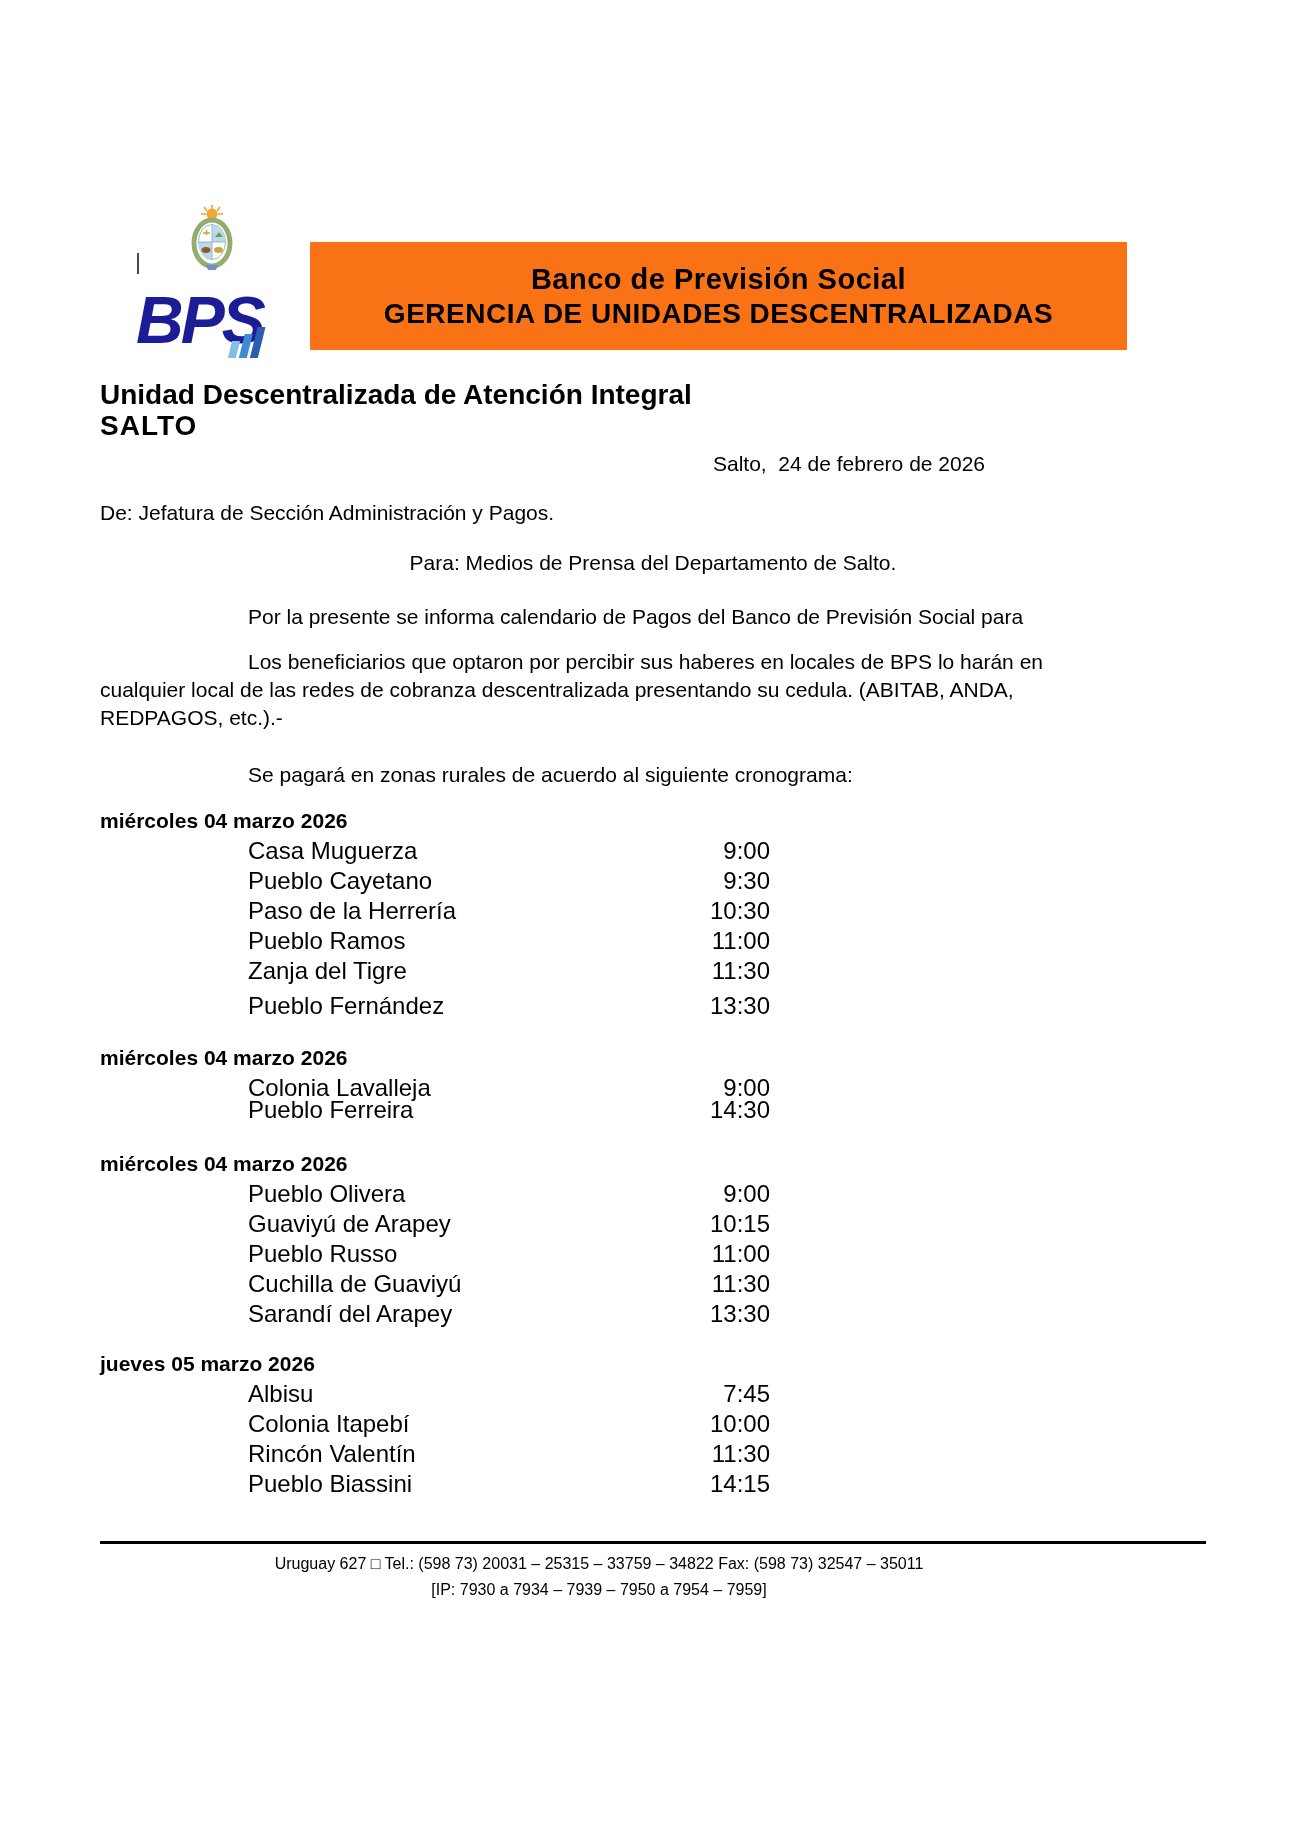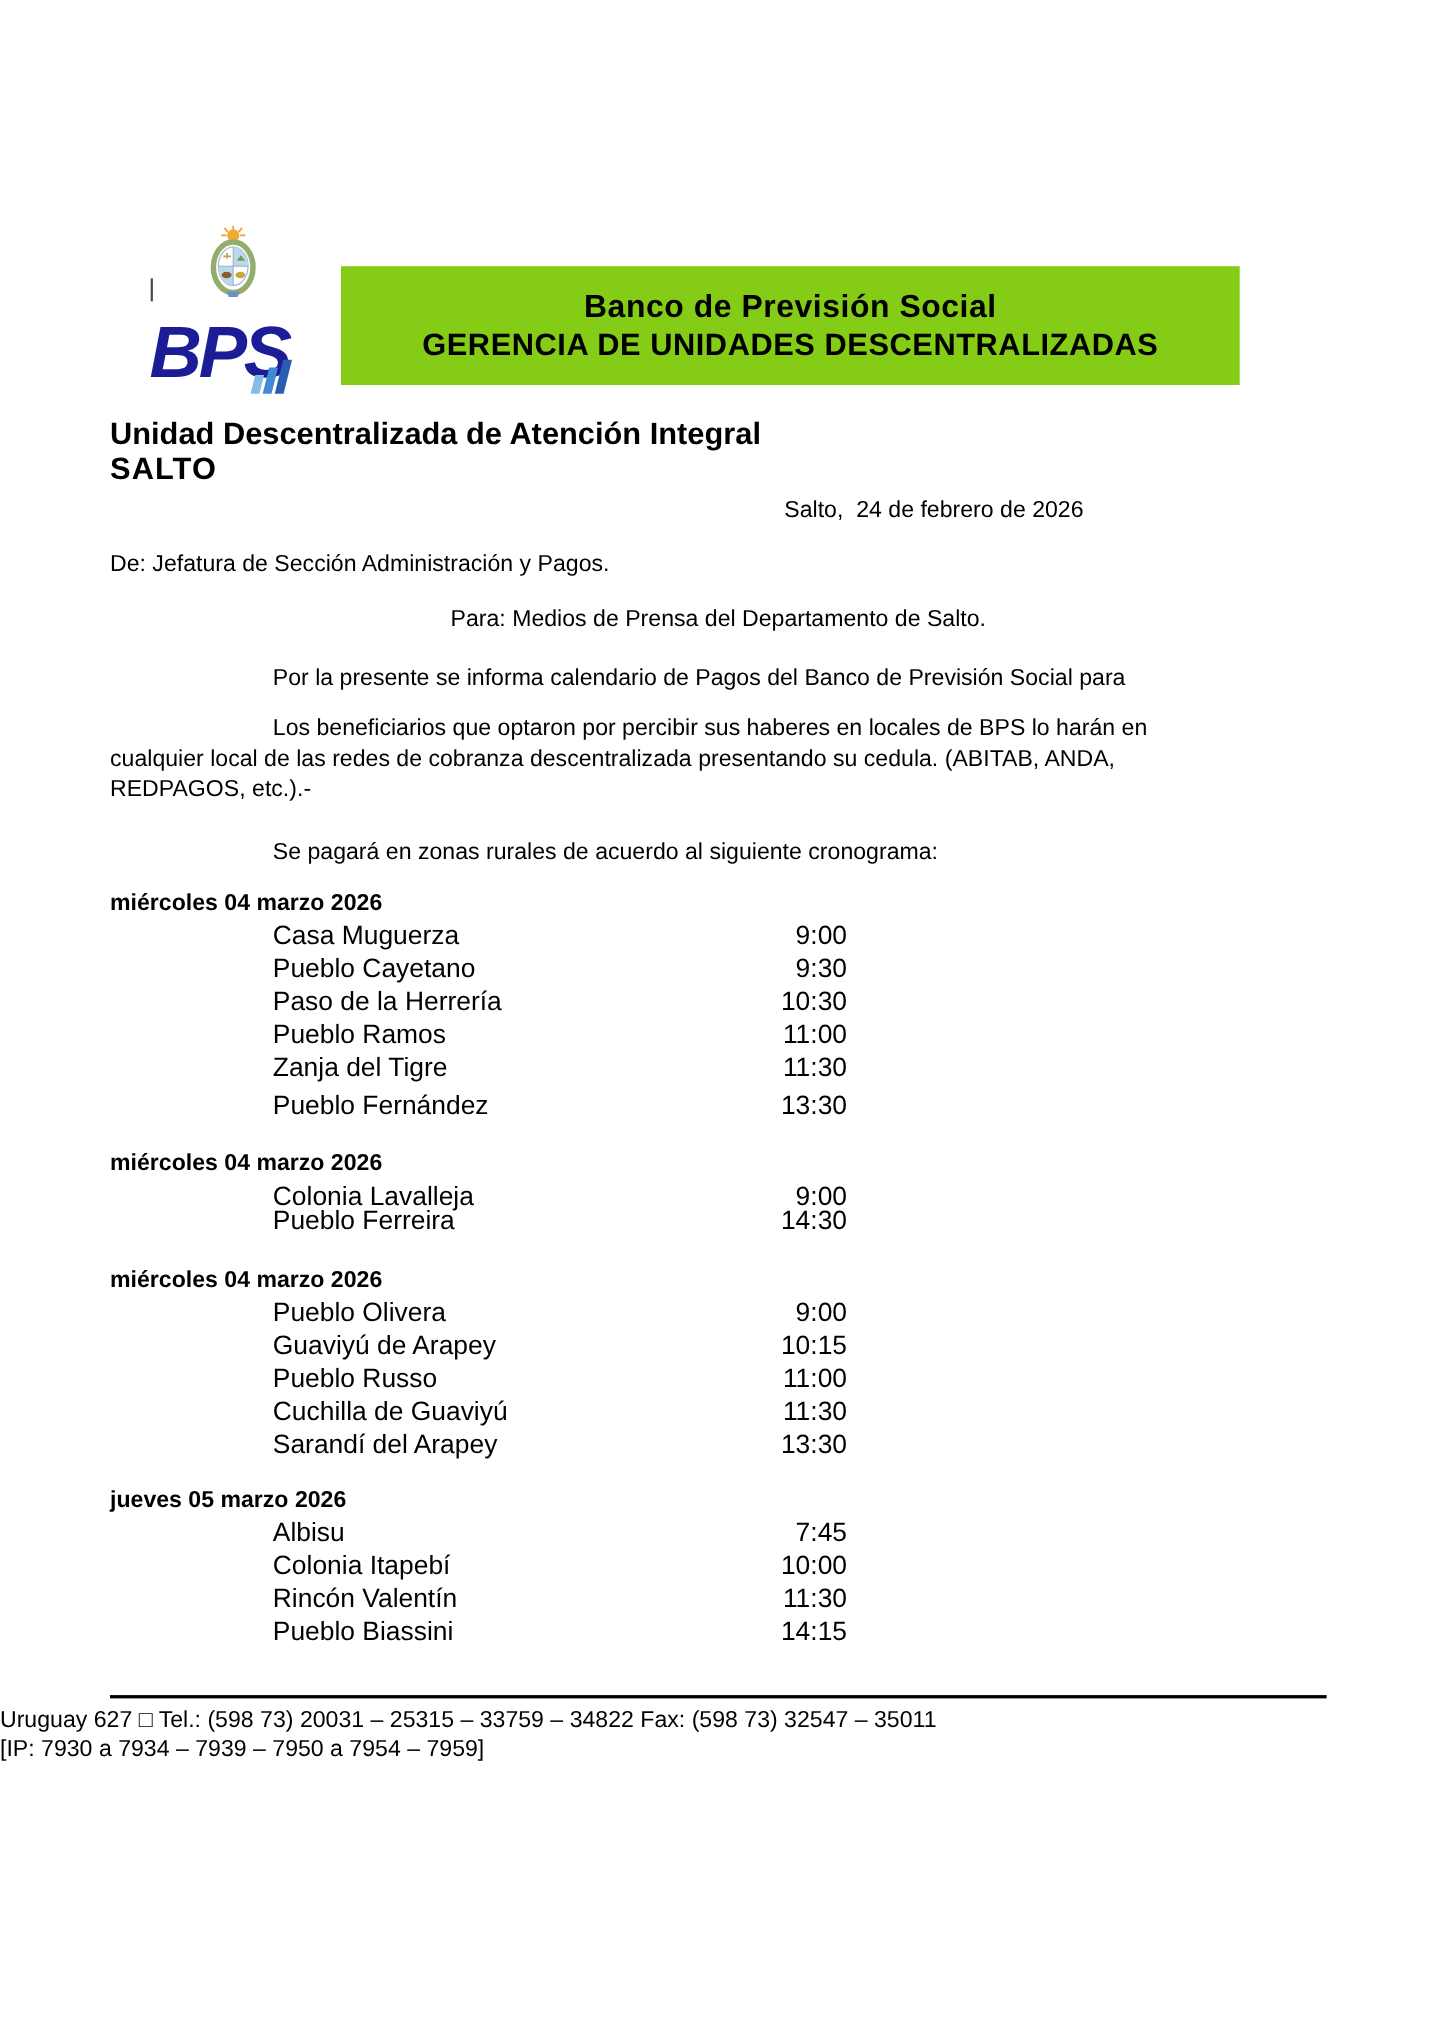--- a/index.html
+++ b/index.html
@@ -12,21 +12,21 @@
   }
   .page { position:relative; width:1306px; height:1845px; overflow:hidden; background:#fff;border-radius:23px; }
 
   
   .header { position:relative; height:170px; margin-top:205px; }
   .tick { position:absolute; left:137px; top:48px; width:2px; height:21px; background:#4a4a4a; }
   .coat { position:absolute; left:184px; top:0; }
   .bps-logo { position:absolute; left:136px; top:80px; }
   .org-bar {
     position:absolute; left:310px; top:37px; width:817px; height:108px;
-    background:#84cc16;
+    background:#f97316;
     display:flex; flex-direction:column; align-items:center; justify-content:center;
   }
   .org-line1 { font-size:29px; font-weight:bold; line-height:36px; letter-spacing:0.5px; }
   .org-line2 { font-size:28px; font-weight:bold; line-height:34px; letter-spacing:0.5px; }
 
   
   .titles { margin:4px 100px 0; padding-right:40px; }
   .doc-title   { font-size:28px; font-weight:bold; line-height:31px; }
   .doc-subtitle{ font-size:28px; font-weight:bold; line-height:31px; letter-spacing:1px; }
 
@@ -58,21 +58,21 @@
     display:flex; justify-content:space-between;
     width:522px; margin-left:148px;
     font-size:24px; line-height:22px; margin-bottom:8px;
   }
   .srow:last-child { margin-bottom:0; }
   .block-0 .srow:nth-child(5) { margin-bottom:13px; }
   .block-1 .srow { margin-bottom:0; }
 
   
   .footer-rule { margin:46px 100px 0; border-top:3px solid #000; height:0; }
-  .footer-line { font-size:21px; padding-right:108px; }
+  .footer-line { text-align:center; font-size:16px; padding-right:108px; }
   .footer-line.first  { margin-top:7px; line-height:25px; }
   .footer-line.second { line-height:27px; }
 </style>
 </head>
 <body>
 
 <div class="page">
 
   <div class="header">
     <div class="tick"></div>

